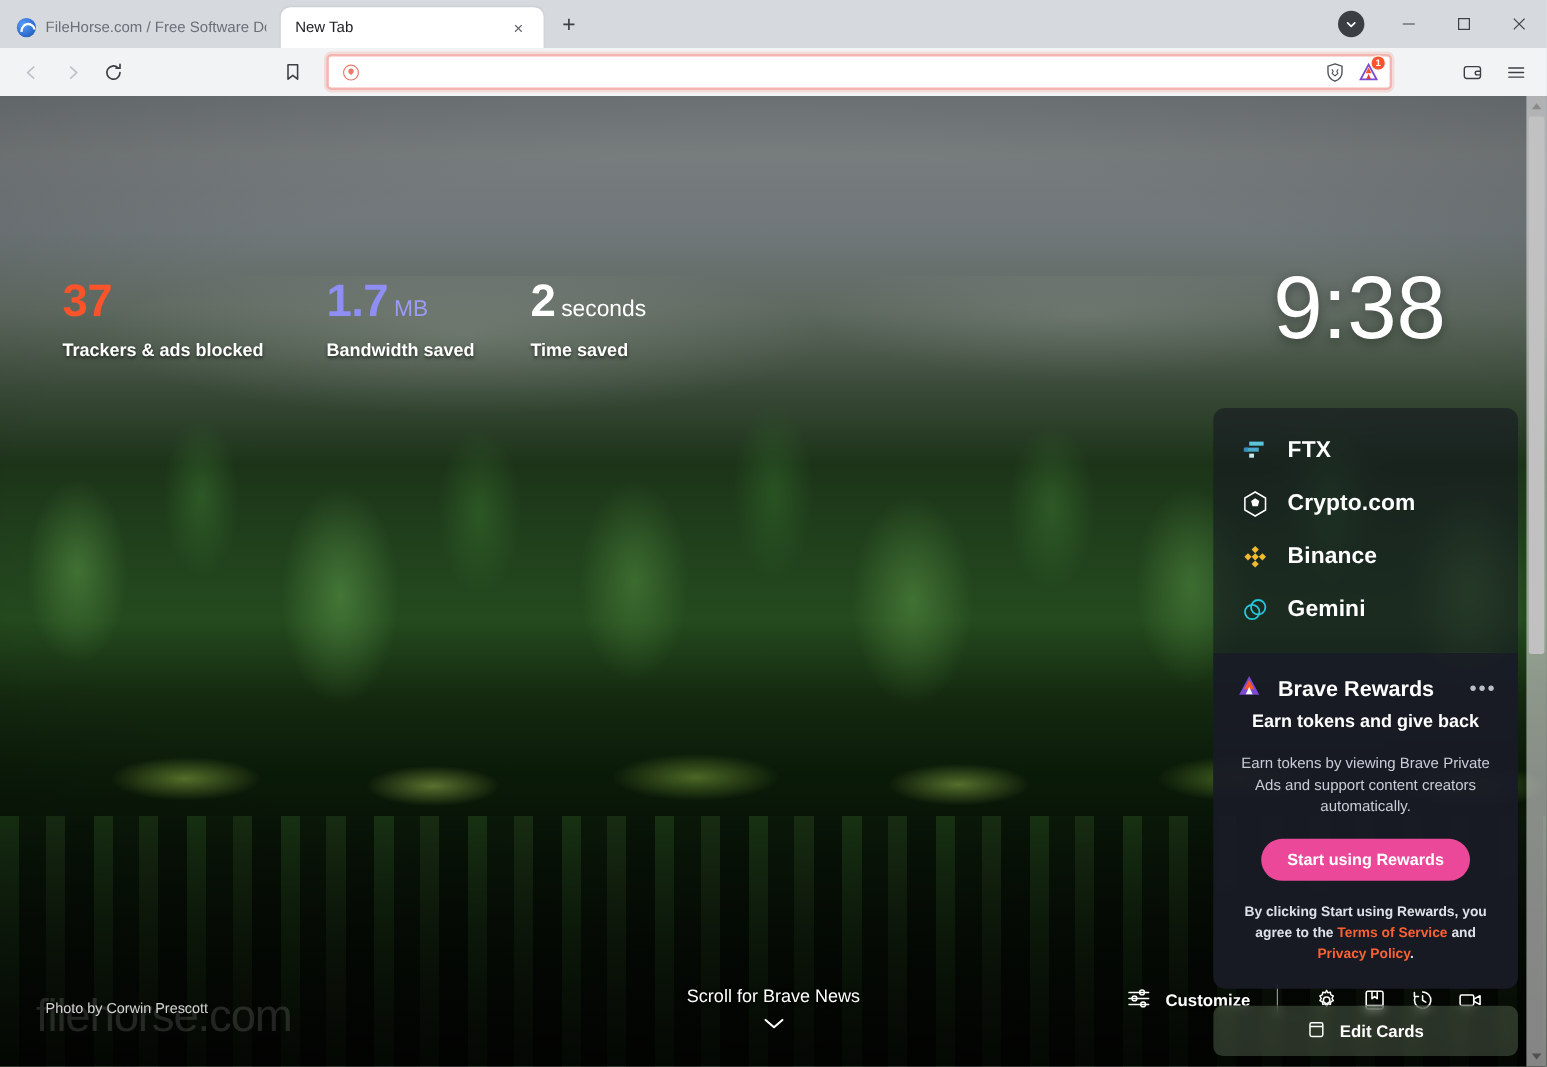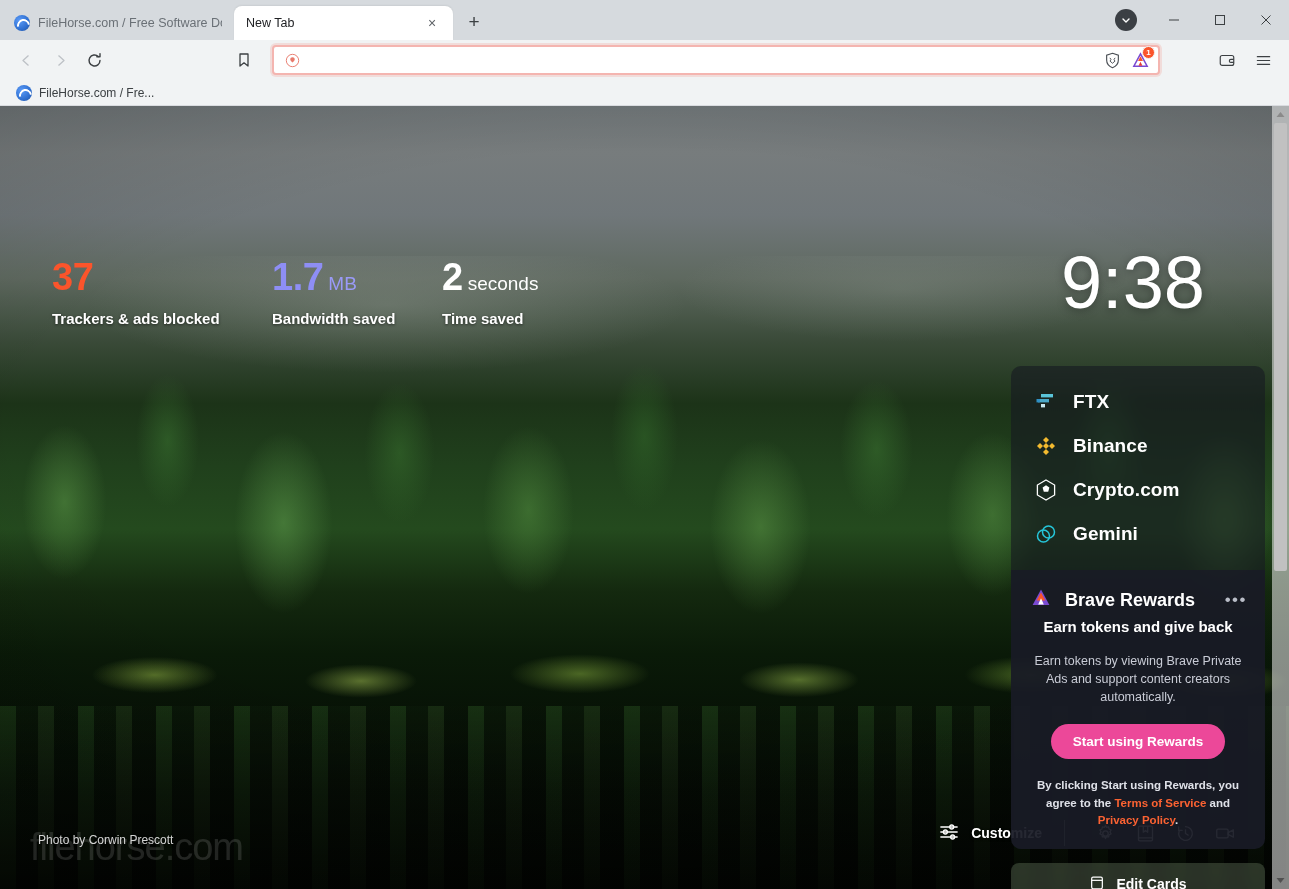--- a/index.html
+++ b/index.html
@@ -321,26 +321,20 @@
         </svg>
       </div>
       <div class="tb-btn">
         <svg width="17" height="17" viewBox="0 0 18 18">
           <path d="M2.5 5h13M2.5 9h13M2.5 13h13" stroke="#3c4043" stroke-width="1.3" stroke-linecap="round"></path>
         </svg>
       </div>
     </div>
   </div>
 
-  <div class="bookmarkbar">
-    <div class="bm-item">
-      <span class="favicon"></span>
-      <span>FileHorse.com / Fre...</span>
-    </div>
-  </div>
 
   <div class="ntp">
     <div class="canopy"></div>
     <div class="shoreline"></div>
     <div class="reflection"></div>
     <div class="vignette"></div>
 
     <div class="stats">
       <div class="stat s1">
         <div><span class="stat-val" style="color:#fb542b">37</span></div>
@@ -368,47 +362,47 @@
         <div class="crypto-row">
           <span class="crypto-ico">
             <svg width="24" height="24" viewBox="0 0 24 24">
               <rect x="7" y="4" width="12" height="3.4" fill="#5ac4d9"></rect>
               <rect x="4" y="9" width="11" height="3.4" fill="#4aa8c8"></rect>
               <rect x="2.5" y="9" width="3.4" height="3.4" fill="#2f8fc4"></rect>
               <rect x="7" y="14" width="4" height="3.4" fill="#c8e8f0"></rect>
             </svg>
           </span>
           <span class="crypto-name">FTX</span>
+        </div>
+        <div class="crypto-row">
+          <span class="crypto-ico">
+            <svg width="24" height="24" viewBox="0 0 24 24">
+              <path d="M12 2l8.6 5v10L12 22l-8.6-5V7z" fill="none" stroke="#fff" stroke-width="1.3"></path>
+              <path d="M12 7.2l3.4 2.2-1.2 4.4H9.8L8.6 9.4z" fill="#fff"></path>
+            </svg>
+          </span>
+          <span class="crypto-name">Crypto.com</span>
         </div>
         <div class="crypto-row">
           <span class="crypto-ico">
             <svg width="24" height="24" viewBox="0 0 24 24">
               <g fill="#f3ba2f">
                 <path d="M12 3l3 3-3 3-3-3z"></path>
                 <path d="M12 15l3 3-3 3-3-3z"></path>
                 <path d="M6 9l3 3-3 3-3-3z"></path>
                 <path d="M18 9l3 3-3 3-3-3z"></path>
                 <path d="M12 9l3 3-3 3-3-3z"></path>
               </g>
             </svg>
           </span>
           <span class="crypto-name">Binance</span>
         </div>
         <div class="crypto-row">
           <span class="crypto-ico">
             <svg width="24" height="24" viewBox="0 0 24 24">
-              <path d="M12 2l8.6 5v10L12 22l-8.6-5V7z" fill="none" stroke="#fff" stroke-width="1.3"></path>
-              <path d="M12 7.2l3.4 2.2-1.2 4.4H9.8L8.6 9.4z" fill="#fff"></path>
-            </svg>
-          </span>
-          <span class="crypto-name">Crypto.com</span>
-        </div>
-        <div class="crypto-row">
-          <span class="crypto-ico">
-            <svg width="24" height="24" viewBox="0 0 24 24">
               <circle cx="9.5" cy="14" r="6" fill="none" stroke="#26c6da" stroke-width="1.5"></circle>
               <circle cx="14.5" cy="10" r="6" fill="none" stroke="#26c6da" stroke-width="1.5"></circle>
             </svg>
           </span>
           <span class="crypto-name">Gemini</span>
         </div>
       </div>
 
       <div class="rewards-card">
         <div class="rw-head">
@@ -437,20 +431,28 @@
             <path d="M3 6h12" stroke="#fff" stroke-width="1.4"></path>
           </svg>
         </span>
         <span>Edit Cards</span>
       </div>
     </div>
 
     <div class="watermark">filehorse.com</div>
     <div class="photo-credit">Photo by Corwin Prescott</div>
 
+    <div class="scroll-news">
+      <div class="scroll-news-label">Scroll for Brave News</div>
+      <div class="scroll-chevron">
+        <svg width="20" height="12" viewBox="0 0 20 12">
+            <path d="M3 3l7 6 7-6" stroke="#fff" stroke-width="1.8" fill="none" stroke-linecap="round" stroke-linejoin="round"></path>
+          </svg>
+      </div>
+    </div>
 
     <div class="bottom-tools">
       <div class="customize">
         <span>
           <svg width="20" height="20" viewBox="0 0 22 22">
             <path d="M2 5.5h18M2 11h18M2 16.5h18" stroke="#fff" stroke-width="1.4" stroke-linecap="round"></path>
             <circle cx="14" cy="5.5" r="2.2" fill="none" stroke="#fff" stroke-width="1.4"></circle>
             <circle cx="7" cy="11" r="2.2" fill="none" stroke="#fff" stroke-width="1.4"></circle>
             <circle cx="15" cy="16.5" r="2.2" fill="none" stroke="#fff" stroke-width="1.4"></circle>
           </svg>

